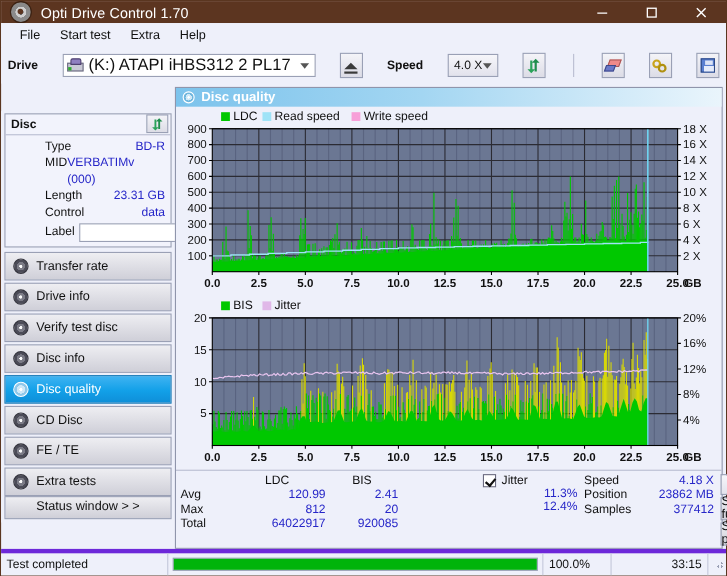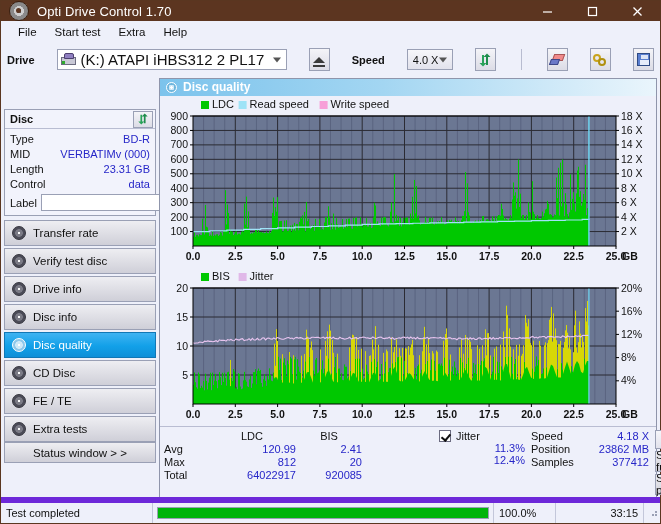--- a/index.html
+++ b/index.html
@@ -95,21 +95,21 @@
   
   .content{display:flex;flex:1 1 auto;min-height:0;align-items:center;}
   
   .sidebar{width:158px;flex:0 0 auto;display:flex;flex-direction:column;background:#eef0fa;padding:2px 3px 0 3px;box-sizing:border-box;}
   .disc-panel{border:1px solid #9aa0b5;background:#f2f3fc;box-sizing:border-box;}
   .disc-head{
     height:19px;display:flex;align-items:center;justify-content:space-between;
     border-bottom:1px solid #b9bdd2;padding:0 2px 0 5px;box-sizing:border-box;
   }
   .disc-head b{font-size:11px;color:#111;}
-  .disc-rows{padding:3px 5px 4px 5px;}
+  .disc-rows{padding:3px 5px 4px 5px;margin-left:31px;}
   .disc-row{display:flex;justify-content:space-between;font-size:11px;line-height:15px;}
   .disc-row .k{color:#111;}
   .disc-row .v{color:#2626c8;}
   .label-row{display:flex;align-items:center;margin-top:2px;gap:4px;}
   .label-row .k{font-size:11px;color:#111;width:38px;}
   .label-input{flex:1 1 auto;height:17px;background:#fff;border:1px solid #9aa0b5;box-sizing:border-box;}
   .cd-ico{
     width:19px;height:17px;border:1px solid #9aa0b5;background:linear-gradient(#f4f4f8,#dcdce6);
     display:flex;align-items:center;justify-content:center;box-sizing:border-box;flex:0 0 auto;
   }
@@ -175,21 +175,21 @@
     height:19px;background:linear-gradient(#f6f6fa,#e2e2ec);border:1px solid #9aa0b5;
     box-sizing:border-box;display:flex;align-items:center;padding-left:5px;position:relative;font-size:11px;
   }
   .act-btn{
     height:21px;background:linear-gradient(#eeeef2,#cfcfd8);border:1px solid #9aa0b5;
     box-sizing:border-box;display:flex;align-items:center;justify-content:center;font-size:11.5px;color:#111;
   }
   
   .statusbar{
     height:20px;flex:0 0 auto;display:flex;align-items:center;
-    background:#eef0fa;border-top:6px solid #6d28d9;font-size:11px;color:#111;
+    background:#eef0fa;border-top:4px solid #6d28d9;font-size:11px;color:#111;
   }
   .sb-cell{border-right:1px solid #c3c7da;height:20px;display:flex;align-items:center;padding:0 5px;box-sizing:border-box;}
   .sb-msg{width:152px;flex:0 0 auto;}
   .sb-bar{flex:1 1 auto;display:flex;align-items:center;padding:0 4px;}
   .pbar{flex:1 1 auto;height:12px;background:#dfe1ec;border:1px solid #9aa0b5;box-sizing:border-box;position:relative;}
   .pbar i{position:absolute;left:0;top:0;bottom:0;width:100%;background:#00b40a;display:block;}
   .sb-pct{width:62px;flex:0 0 auto;}
   .sb-time{width:88px;flex:0 0 auto;justify-content:flex-end;}
   .sb-grip{width:14px;flex:0 0 auto;display:flex;align-items:flex-end;justify-content:flex-end;padding:0 2px 2px 0;}
   .grip-dots{width:9px;height:9px;background:
@@ -319,25 +319,25 @@
         </div>
       </div>
 
       <div class="navlist">
         <div class="nav-btn">
           <span class="nav-ico"></span>
           <span>Transfer rate</span>
         </div>
         <div class="nav-btn">
           <span class="nav-ico"></span>
-          <span>Verify test disc</span>
+          <span>Drive info</span>
         </div>
         <div class="nav-btn">
           <span class="nav-ico"></span>
-          <span>Drive info</span>
+          <span>Verify test disc</span>
         </div>
         <div class="nav-btn">
           <span class="nav-ico"></span>
           <span>Disc info</span>
         </div>
         <div class="nav-btn active">
           <span class="nav-ico"></span>
           <span>Disc quality</span>
         </div>
         <div class="nav-btn">

